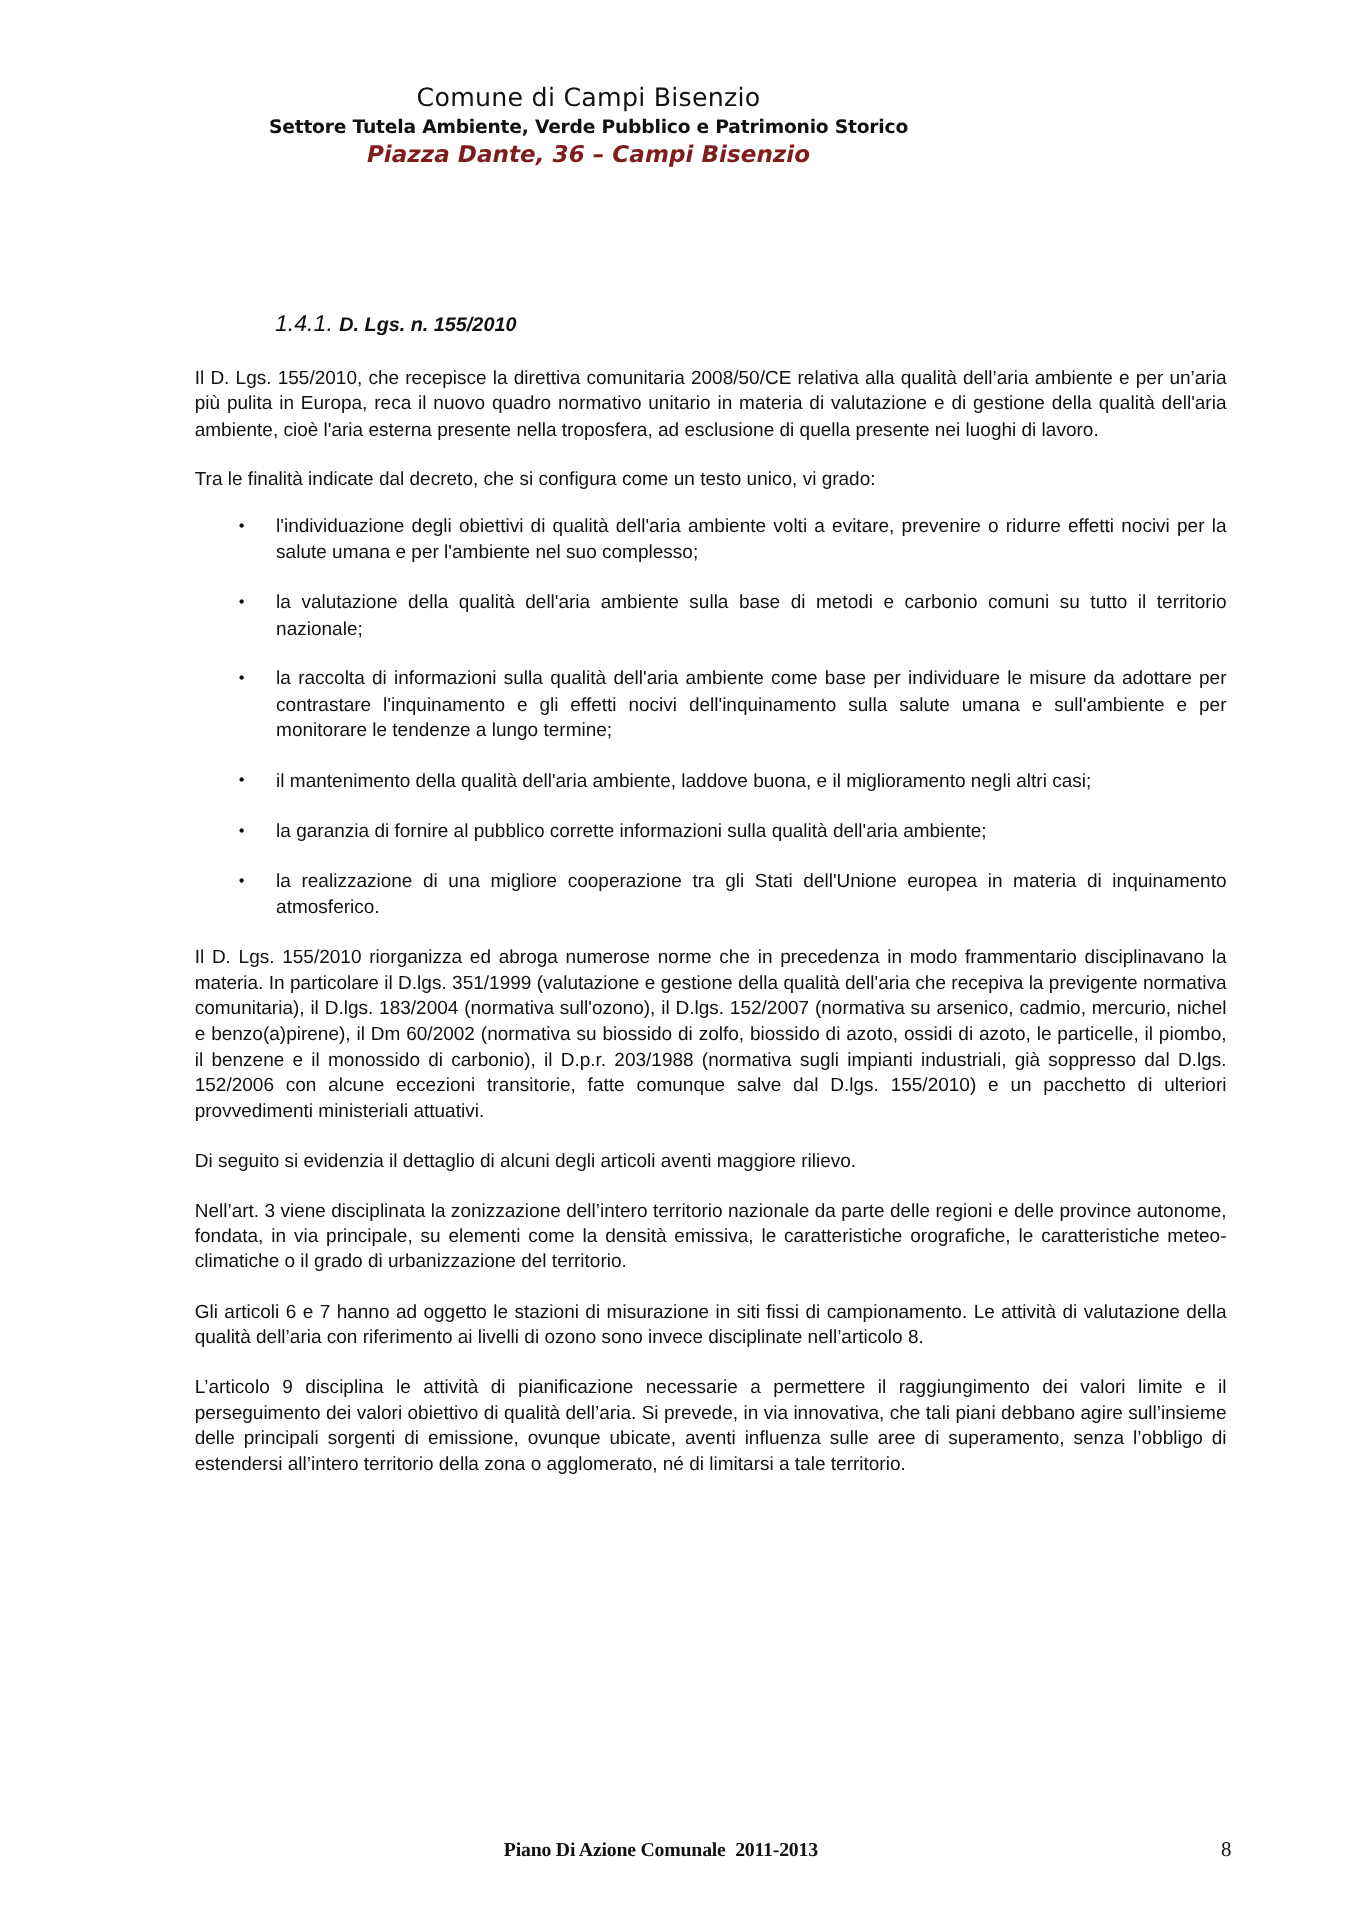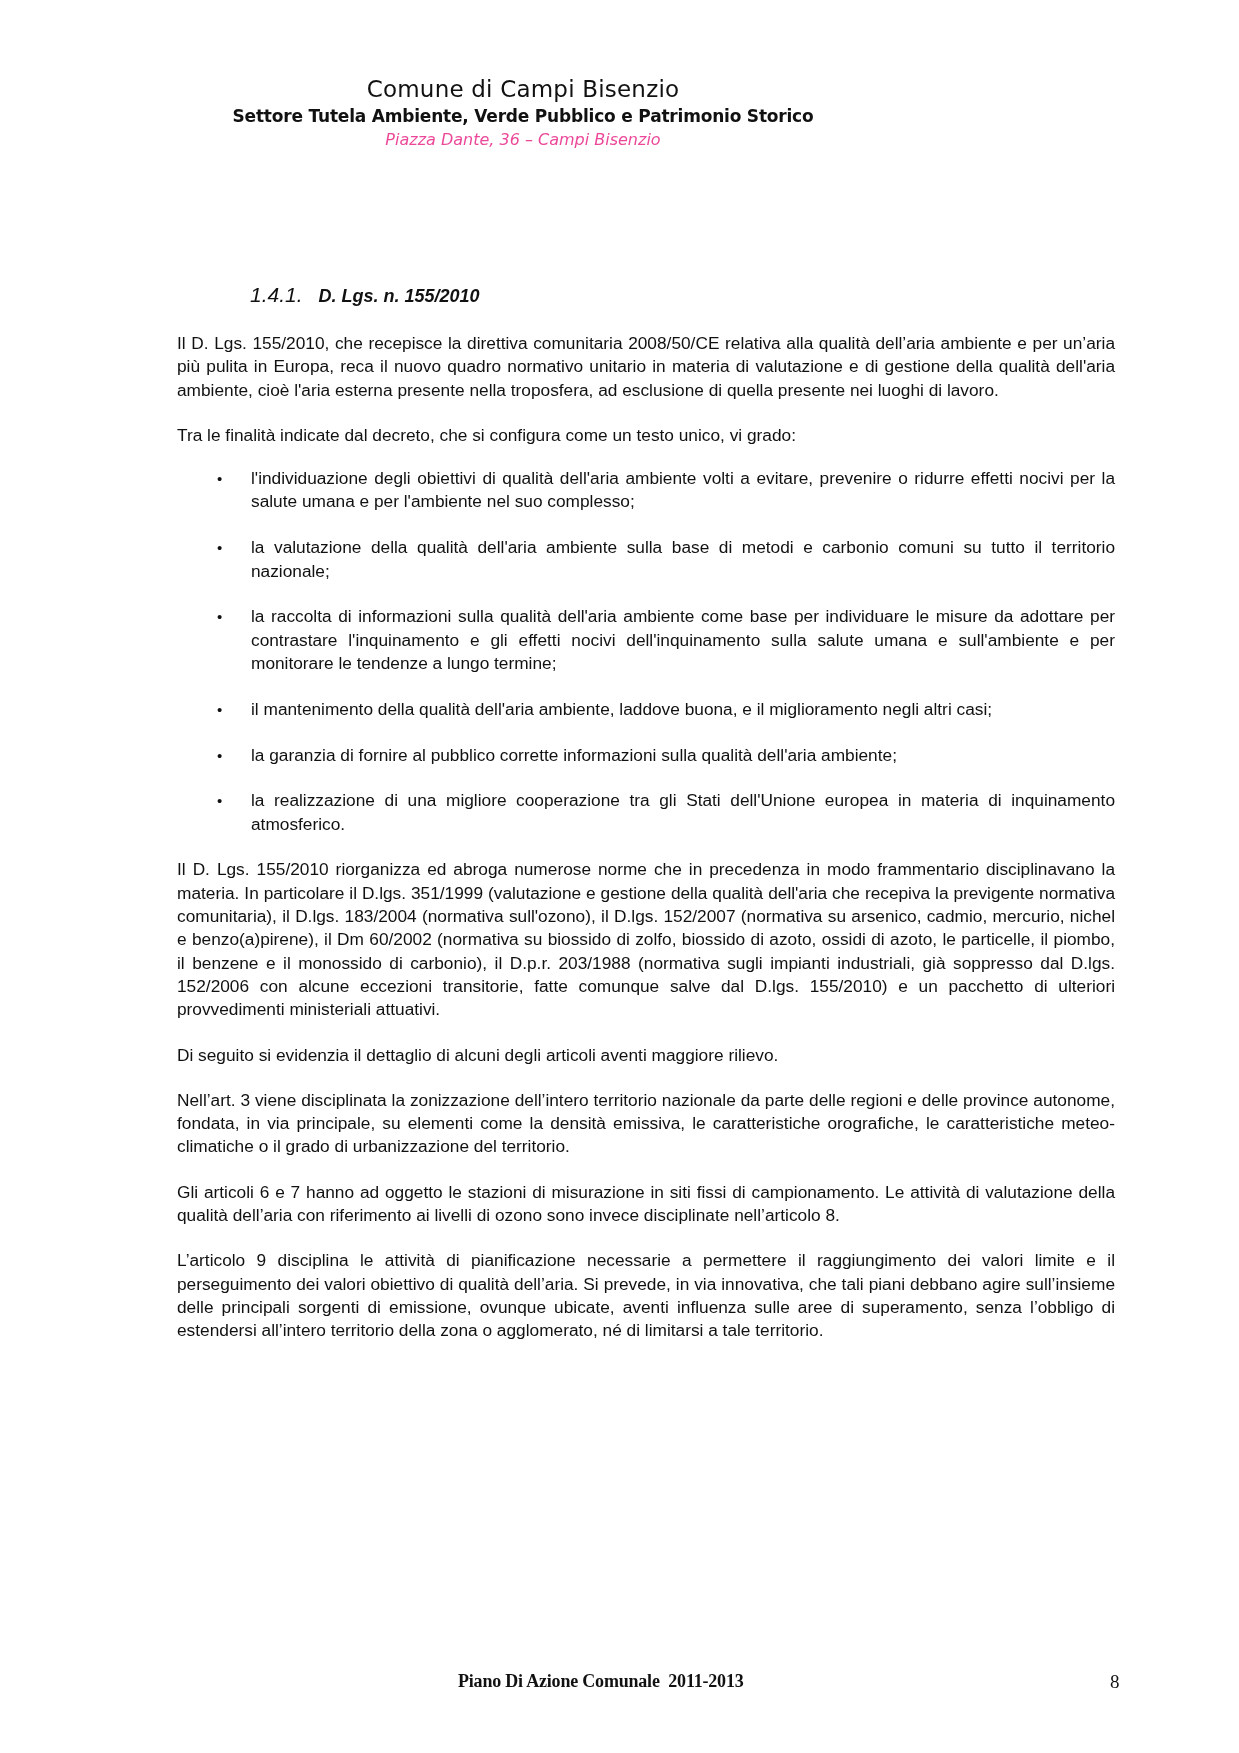--- a/index.html
+++ b/index.html
@@ -1,22 +1,22 @@
 <!DOCTYPE html>
 <html><head>
 <meta charset="utf-8">
 <style>
   html, body { margin: 0; padding: 0; background: #ffffff; }
   body { width: 1239px; height: 1753px; position: relative; overflow: hidden; color: #111; }
-  .header { position: absolute; top: 74px; left: 0; width: 1046px; text-align: center; }
+  .header { position: absolute; top: 74px; left: 12px; width: 1046px; text-align: center; }
   .h-title { font-family: "DejaVu Sans", sans-serif; font-size: 23px; color: #111; line-height: 30px; letter-spacing: 0.2px; }
   .h-sector { font-family: "DejaVu Sans", sans-serif; font-size: 17px; font-weight: bold; line-height: 24px; letter-spacing: -0.2px; }
-  .h-address { font-family: "DejaVu Sans", sans-serif; font-size: 16px; font-style: italic; font-weight: 400; color: #ec4899; line-height: 24px; }
+  .h-address { font-family: "DejaVu Sans", sans-serif; font-size: 21px; font-style: italic; font-weight: 700; color: #7f1d1d; line-height: 24px; }
   .section-heading { position: absolute; top: 283px; left: 250px; font-family: "Liberation Sans", sans-serif; font-style: italic; font-size: 21px; }
-  .section-heading .num { margin-right: 10px; }
+  .section-heading .num { }
   .section-heading .ttl { font-weight: bold; font-size: 18px; }
   .content { position: absolute; top: 332px; left: 177px; width: 938px; font-family: "Liberation Sans", sans-serif; font-size: 17.3px; line-height: 23.3px; text-align: justify; color: #111; }
   .content p { margin: 0 0 22px 0; }
   .bullets { list-style: none; margin: 0 0 10px 0; padding: 0; }
   .bullets li { position: relative; padding-left: 74px; margin: 0 0 22.5px 0; }
   .bullets li .bullet { position: absolute; left: 40px; top: 0; font-size: 15px; }
   .footer { position: absolute; top: 1671px; left: 0; width: 1239px; }
   .footer-title { position: absolute; left: 458px; top: 0; font-family: Liberation Serif, serif; font-weight: bold; font-size: 18px; letter-spacing: -0.2px; }
   .page-num { position: absolute; left: 1110px; top: 0; font-family: "Liberation Serif", serif; font-size: 19px; }
 </style>

